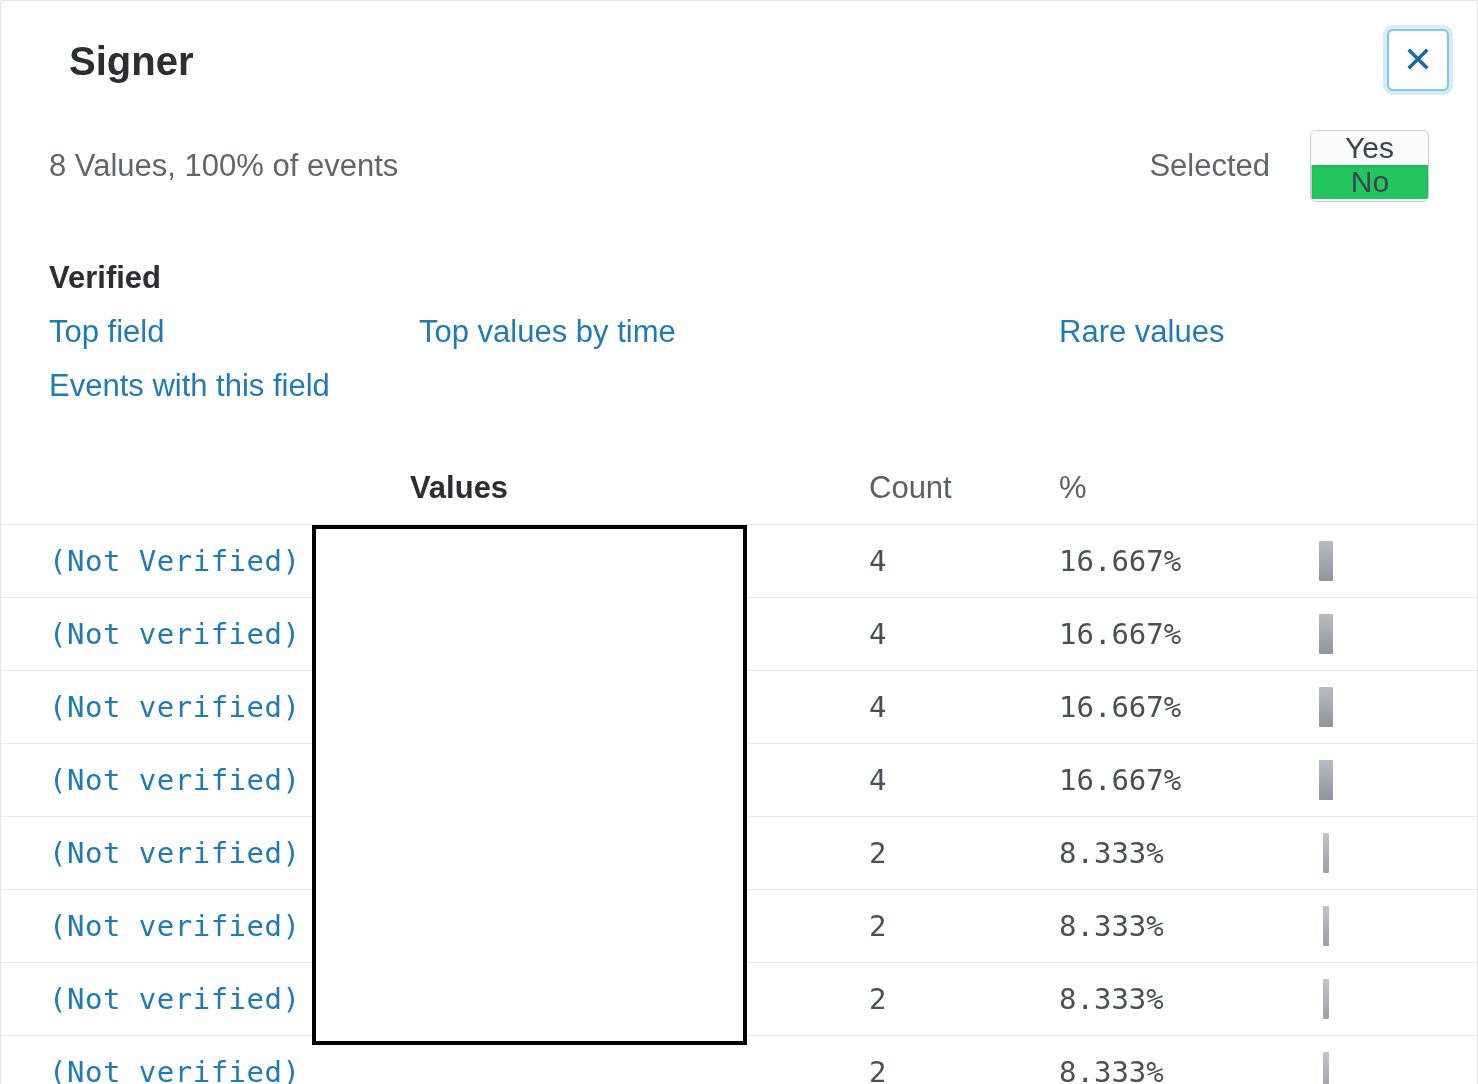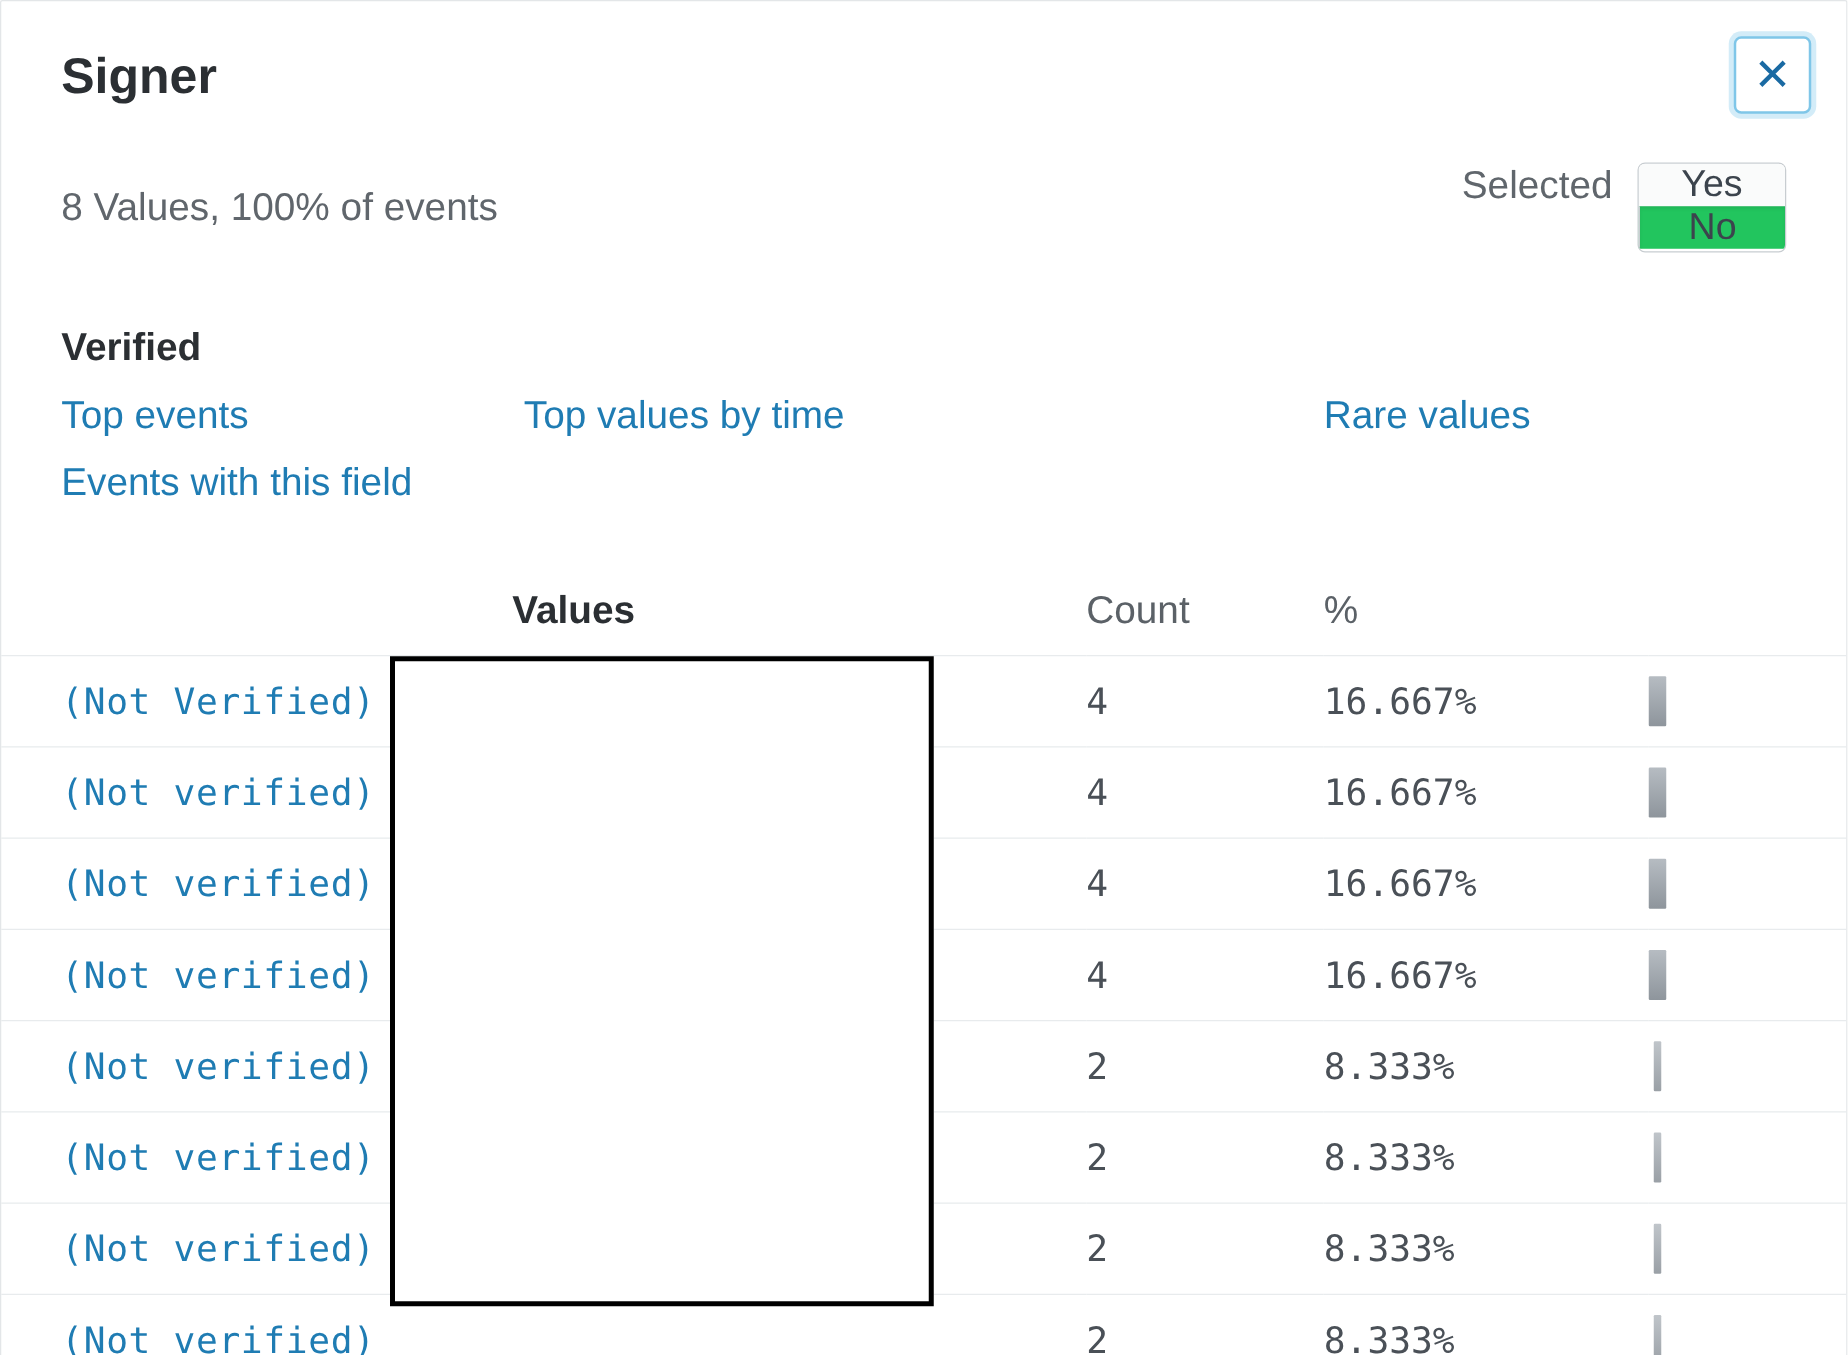--- a/index.html
+++ b/index.html
@@ -16,21 +16,21 @@
     box-sizing:border-box;
     width:1478px;
     min-height:1084px;
     padding:0;
     border:1px solid #e3e6e8;
     border-radius:2px;
     background:#ffffff;
     box-shadow:0 0 0 1px rgba(0,0,0,0.02);
   }
   .panel-header{
-    padding:38px 48px 0 48px;
+    padding:38px 48px 0 68px;
   }
   .panel-title{
     font-size:40px;
     font-weight:700;
     color:#2b2f33;
     margin:0;
   }
   .close-btn{
     position:absolute;
     top:28px;
@@ -54,21 +54,22 @@
     justify-content:space-between;
     padding:46px 48px 0 48px;
   }
   .summary-text{
     font-size:31px;
     color:#60666c;
     font-weight:400;
   }
   .toggle-wrap{
     display:flex;
-    gap:20px;
+    align-items:center;
+    gap:40px;
     margin-left:12px;
   }
   .toggle-label{
     font-size:31px;
     color:#60666c;
   }
   .seg{
     display:flex;
     border:1px solid #c8cdd1;
     border-radius:6px;
@@ -224,21 +225,21 @@
       <div class="seg">
         <button>Yes</button>
         <button class="active">No</button>
       </div>
     </div>
   </div>
 
   <div class="reports">
     <div class="reports-title">Verified</div>
     <div class="report-links">
-      <span class="link-col c1"><a>Top events</a></span>
+      <span class="link-col c1"><a>Top field</a></span>
       <span class="link-col c2"><a>Top values by time</a></span>
       <span class="link-col c3"><a>Rare values</a></span>
       <span class="link-row2"><a>Events with this field</a></span>
     </div>
   </div>
 
   <table class="table">
     <thead>
       <tr class="thead-row">
         <th class="values-h">Values</th>

